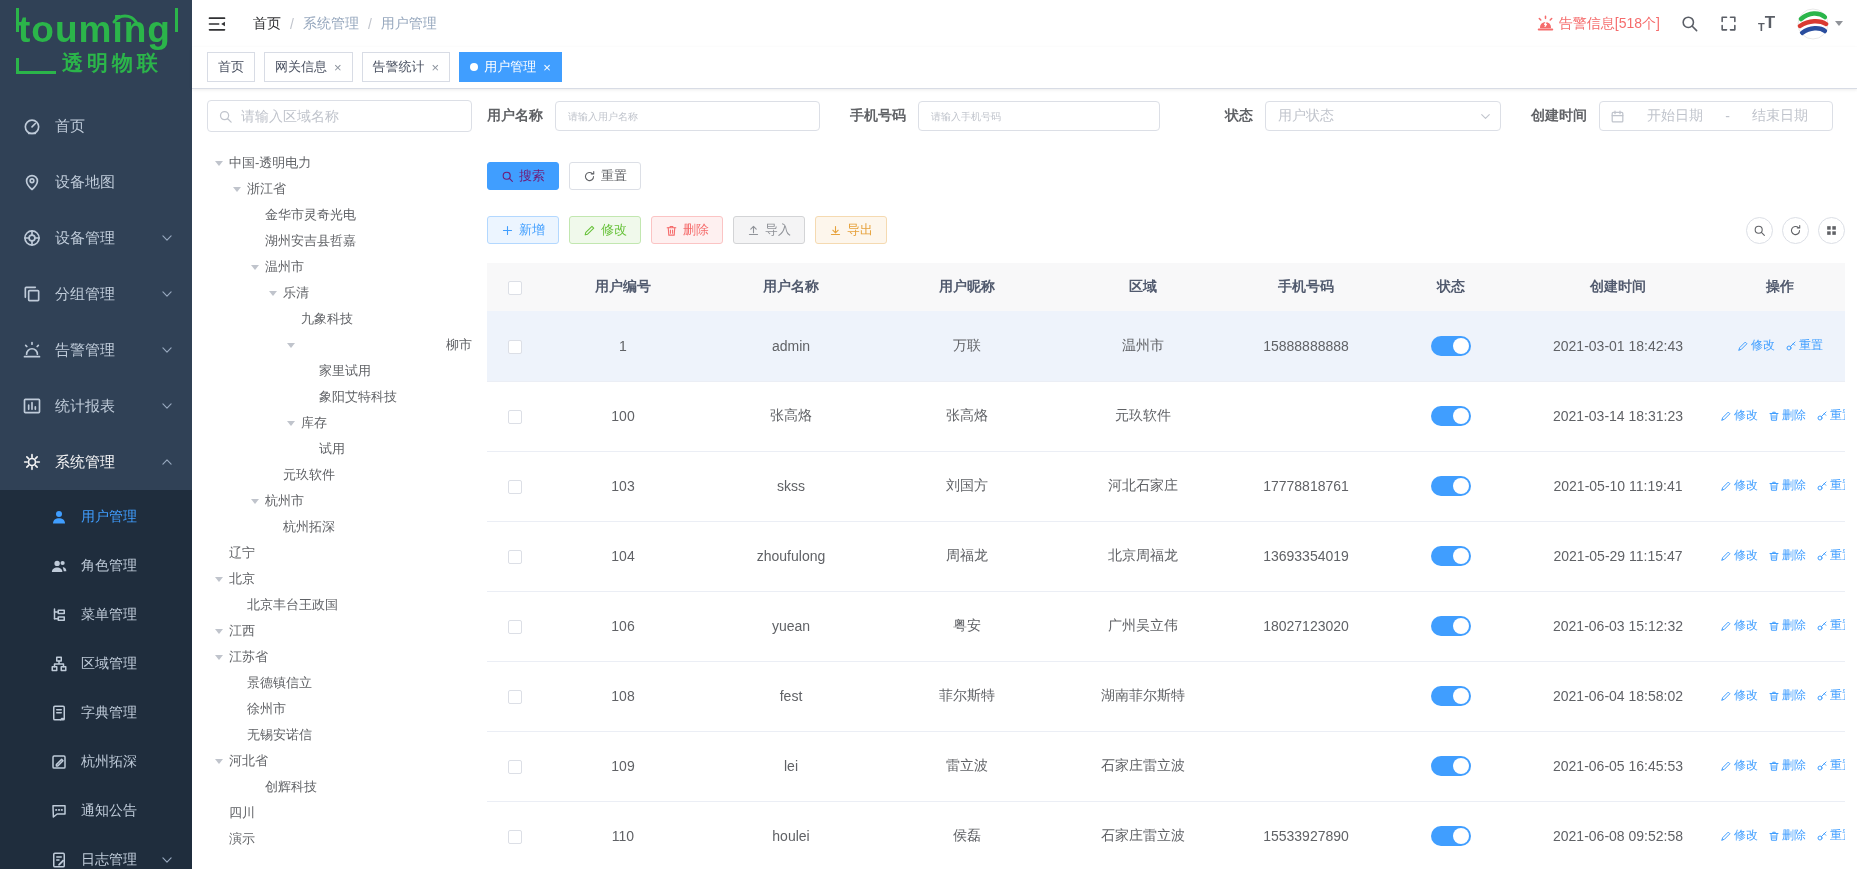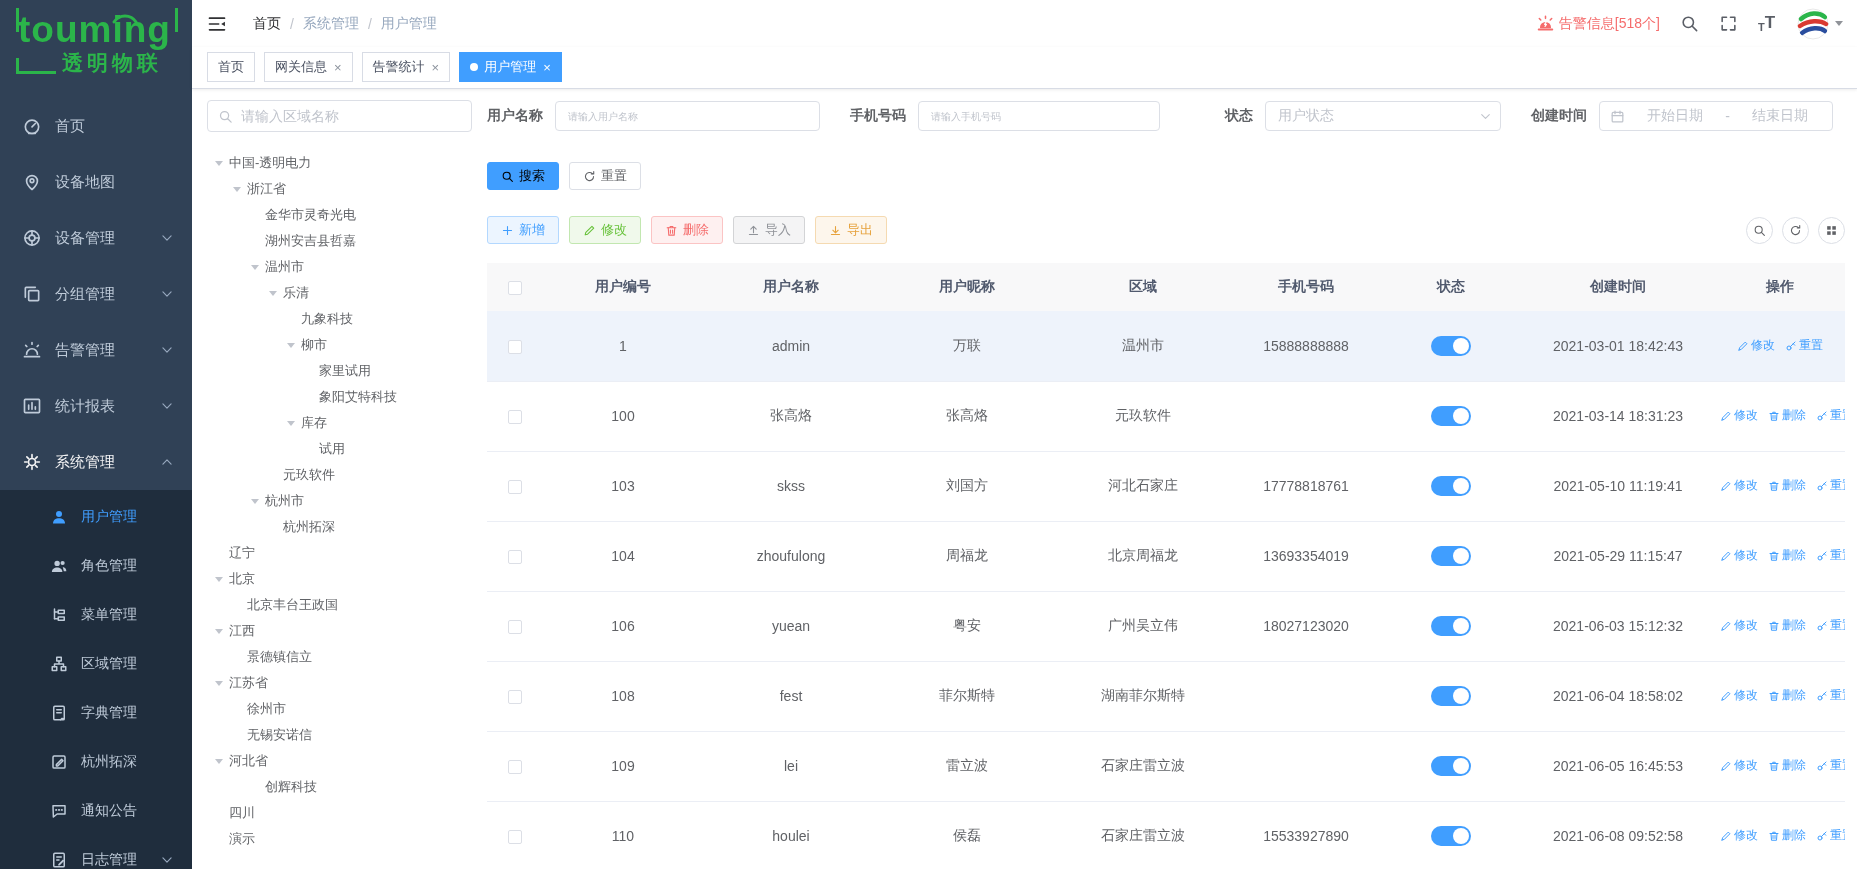--- a/index.html
+++ b/index.html
@@ -80,21 +80,21 @@
   .f-select .ph { flex:1; }
   .f-select .chev { width:13px; height:13px; color:#c0c4cc; display:inline-flex; }
   .f-date { height:30px; border:1px solid #dcdfe6; border-radius:4px; display:flex; align-items:center; padding:0 10px; color:#c0c4cc; font-size:14px; gap:8px; cursor:pointer; }
   .f-date .cal { width:15px; height:15px; color:#c0c4cc; display:inline-flex; }
   .f-date .dph { flex:1; text-align:center; }
 
   .btns-row1 { margin-top:30px; display:flex; gap:10px; flex-shrink:0; }
   .btns-row2 { margin-top:26px; display:flex; gap:10px; align-items:center; flex-shrink:0; }
   .btn { height:28px; border-radius:3px; font-size:13px; display:inline-flex; align-items:center; gap:5px; padding:0 13px; cursor:pointer; border:1px solid transparent; font-family:inherit; white-space:nowrap; }
   .btn .bi { width:13px; height:13px; display:inline-flex; }
-  .btn-primary { background:#409eff; color:#000000; border-color:#409eff; }
+  .btn-primary { background:#409eff; color:#701a75; border-color:#409eff; }
   .btn-plain-default { background:#fff; color:#606266; border-color:#dcdfe6; }
   .btn-plain-blue { background:#ecf5ff; color:#409eff; border-color:#b3d8ff;justify-content:flex-end; }
   .btn-plain-green { background:#f0f9eb; color:#67c23a; border-color:#c2e7b0; }
   .btn-plain-red { background:#fef0f0; color:#f56c6c; border-color:#fbc4c4; }
   .btn-plain-gray { background:#f4f4f5; color:#909399; border-color:#d3d4d6; }
   .btn-plain-orange { background:#fdf6ec; color:#e6a23c; border-color:#f5dab1; }
   .circle-btns { margin-left:auto; display:flex; gap:9px; }
   .cbtn { width:27px; height:27px; border-radius:50%; border:1px solid #dcdfe6; background:#fff; display:flex; align-items:center; justify-content:center; color:#606266; cursor:pointer; }
   .cbtn .ci { width:13px; height:13px; display:inline-flex; }
 
@@ -417,38 +417,38 @@
               <span>温州市</span>
             </div>
             <div class="tnode" style="padding-left: 62px;">
               <span class="tarrow"></span>
               <span>乐清</span>
             </div>
             <div class="tnode" style="padding-left: 80px;">
               <span class="tarrow-ph"></span>
               <span>九象科技</span>
             </div>
+            <div class="tnode" style="padding-left: 80px; justify-content: space-between;">
+              <span class="tarrow"></span>
+              <span>柳市</span>
+            </div>
+            <div class="tnode" style="padding-left: 98px;">
+              <span class="tarrow-ph"></span>
+              <span>家里试用</span>
+            </div>
+            <div class="tnode" style="padding-left: 98px;">
+              <span class="tarrow-ph"></span>
+              <span>象阳艾特科技</span>
+            </div>
             <div class="tnode" style="padding-left: 80px;">
               <span class="tarrow"></span>
-              <span>柳市</span>
+              <span>库存</span>
             </div>
             <div class="tnode" style="padding-left: 98px;">
               <span class="tarrow-ph"></span>
-              <span>家里试用</span>
-            </div>
-            <div class="tnode" style="padding-left: 98px;">
-              <span class="tarrow-ph"></span>
-              <span>象阳艾特科技</span>
-            </div>
-            <div class="tnode" style="padding-left: 80px;">
-              <span class="tarrow"></span>
-              <span>库存</span>
-            </div>
-            <div class="tnode" style="padding-left: 98px;">
-              <span class="tarrow-ph"></span>
               <span>试用</span>
             </div>
             <div class="tnode" style="padding-left: 62px;">
               <span class="tarrow-ph"></span>
               <span>元玖软件</span>
             </div>
             <div class="tnode" style="padding-left: 44px;">
               <span class="tarrow"></span>
               <span>杭州市</span>
             </div>
@@ -465,27 +465,27 @@
               <span>北京</span>
             </div>
             <div class="tnode" style="padding-left: 26px;">
               <span class="tarrow-ph"></span>
               <span>北京丰台王政国</span>
             </div>
             <div class="tnode" style="padding-left: 8px;">
               <span class="tarrow"></span>
               <span>江西</span>
             </div>
+            <div class="tnode" style="padding-left: 8px;">
+              <span class="tarrow"></span>
+              <span>江苏省</span>
+            </div>
             <div class="tnode" style="padding-left: 26px;">
               <span class="tarrow-ph"></span>
               <span>景德镇信立</span>
-            </div>
-            <div class="tnode" style="padding-left: 8px;">
-              <span class="tarrow"></span>
-              <span>江苏省</span>
             </div>
             <div class="tnode" style="padding-left: 26px;">
               <span class="tarrow-ph"></span>
               <span>徐州市</span>
             </div>
             <div class="tnode" style="padding-left: 26px;">
               <span class="tarrow-ph"></span>
               <span>无锡安诺信</span>
             </div>
             <div class="tnode" style="padding-left: 8px;">

